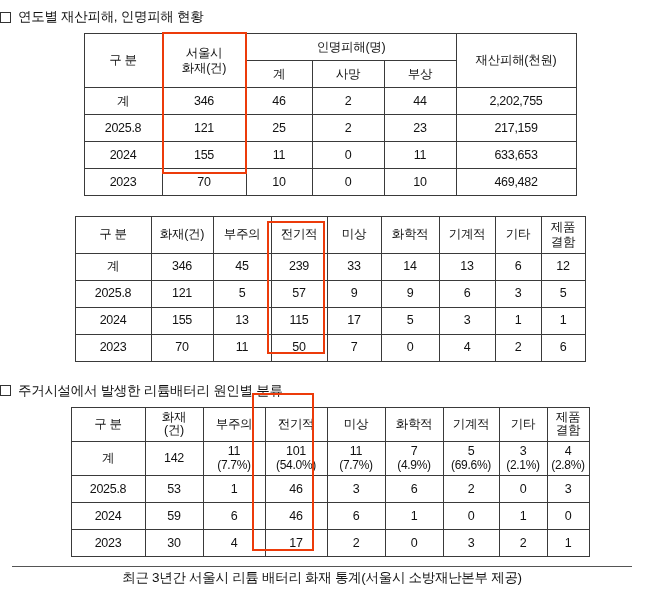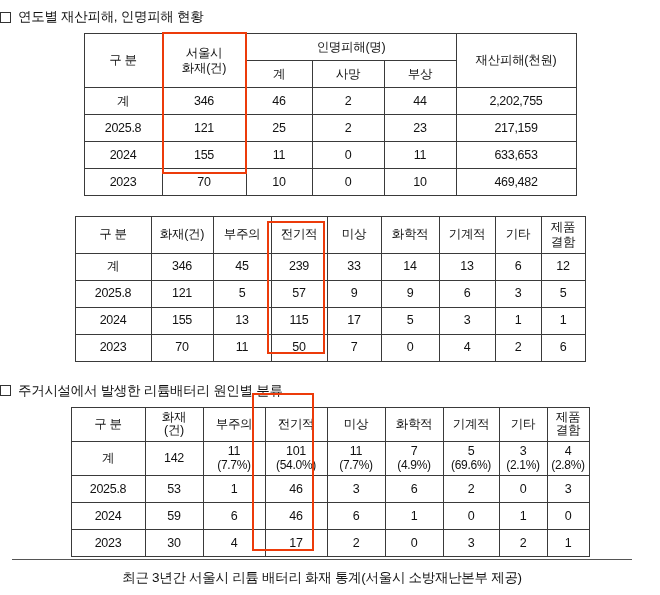--- a/index.html
+++ b/index.html
@@ -111,21 +111,21 @@
     box-sizing: border-box;
     pointer-events: none;
   }
 
   .caption-wrap {
     position: absolute;
     left: 12px;
     right: 28px;
     bottom: 8px;
     border-top: 1px solid #555;
-    padding-top: 9px;
+    padding-top: 2px;
     text-align: center;
   }
   .caption-wrap .caption {
     font-size: 13.5px;
     color: #111;
     letter-spacing: -0.3px;
   }
 </style>
 </head>
 <body>

